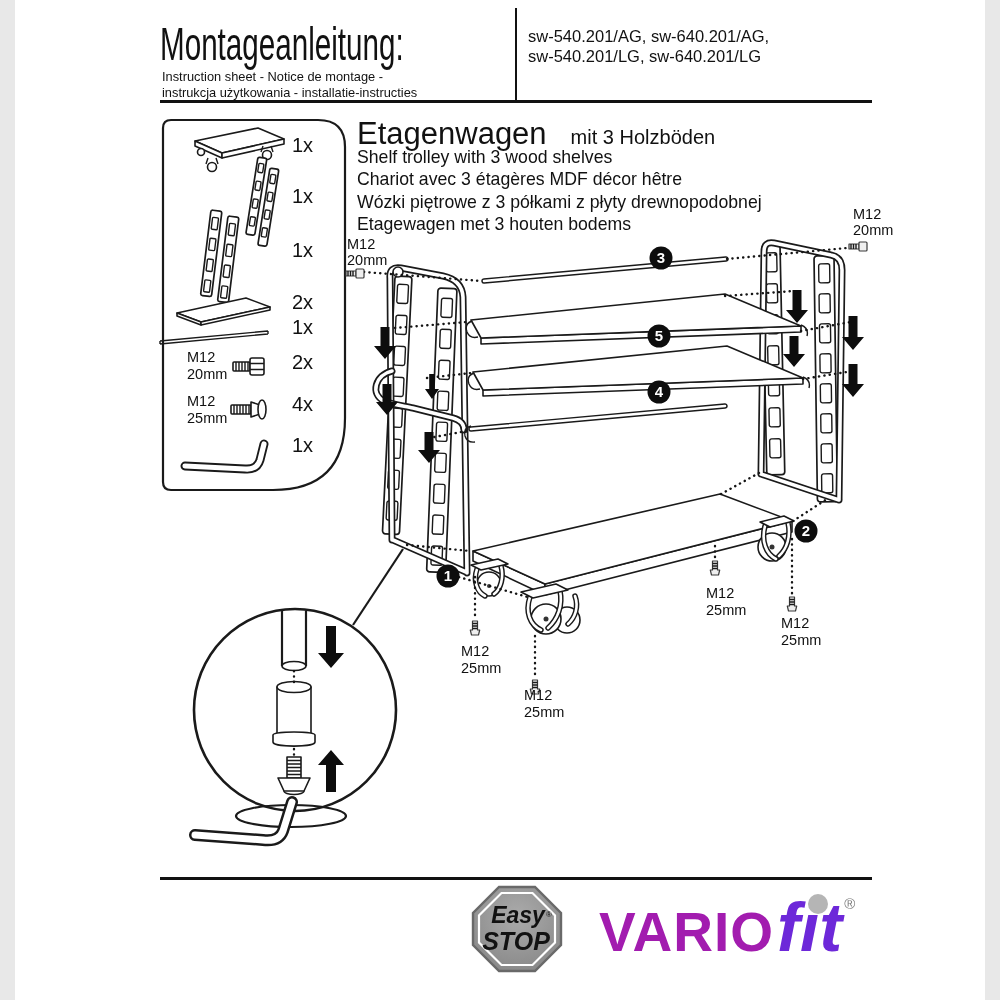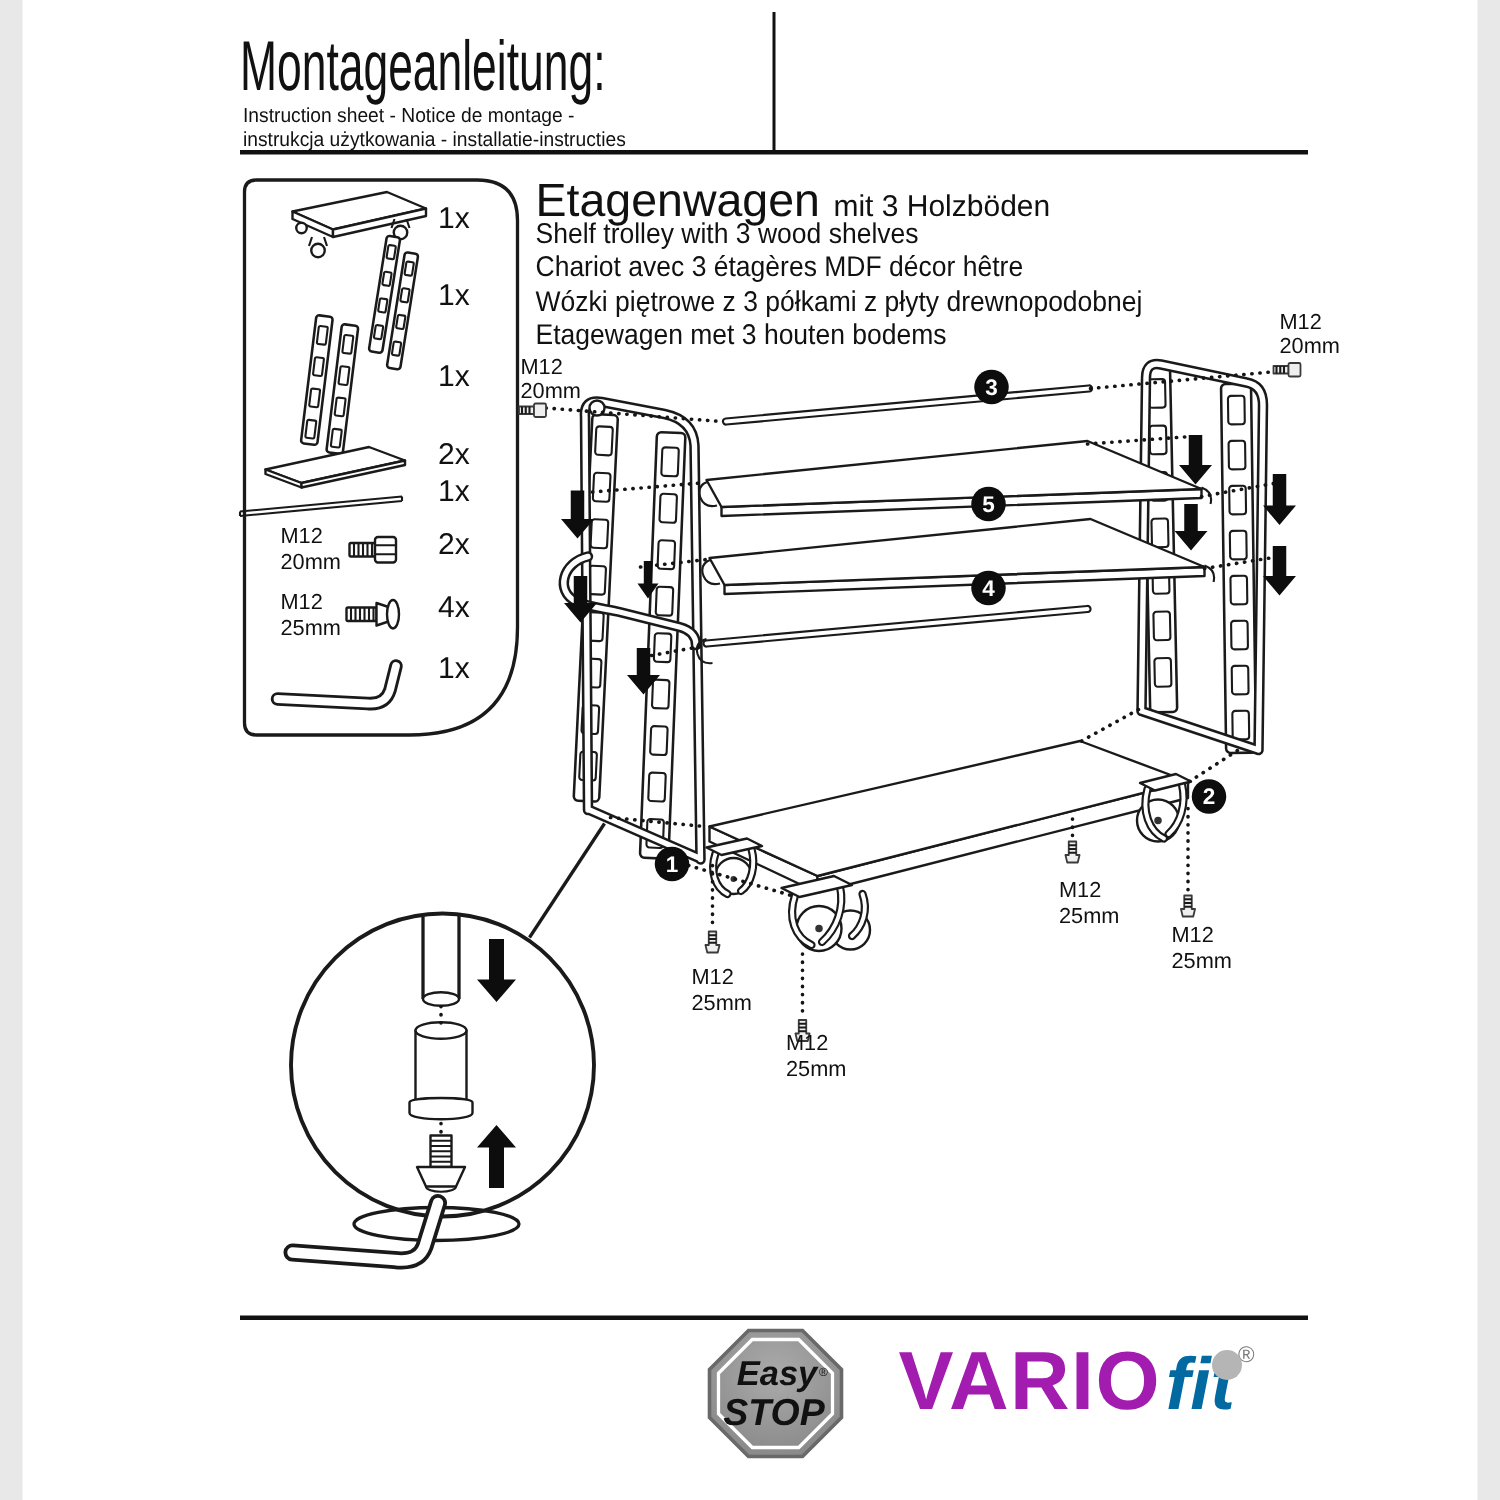--- a/index.html
+++ b/index.html
@@ -6,21 +6,21 @@
   .page{position:relative;width:970px;height:1000px;background:#fff;
         font-family:"Liberation Sans","DejaVu Sans",sans-serif;color:#111;overflow:hidden;margin:0 auto}
   .abs{position:absolute}
   .hdr-title{left:145px;top:16px;font-size:47px;white-space:nowrap;
              transform:scaleX(.63);transform-origin:0 0;letter-spacing:0}
   .hdr-sub{left:147px;font-size:13.5px;transform:scaleX(.95);transform-origin:0 0;white-space:nowrap}
   .hdr-codes{left:513px;top:27px;font-size:16.5px;line-height:19.5px;white-space:nowrap}
   .vdiv{left:500px;top:8px;width:2px;height:93px;background:#111}
   .hrule{left:145px;top:100px;width:712px;height:3px;background:#111}
   .frule{left:145px;top:877px;width:712px;height:3px;background:#111}
-  .prod{left:342px;top:116px;display:flex;align-items:baseline;gap:9px;white-space:nowrap}
+  .prod{left:342px;top:116px;display:flex;align-items:baseline;gap:24px;white-space:nowrap}
   .prod-t{font-size:31px}
   .prod-s{font-size:20px}
   .prod-subs{left:342px;top:146px;font-size:19px;line-height:22.4px;white-space:nowrap;
              transform:scaleX(.93);transform-origin:0 0}
   svg text{font-family:"Liberation Sans","DejaVu Sans",sans-serif;fill:#111}
   .qty{font-size:20px}
   .lbl{font-size:14.5px}
   .step{font-size:15px;font-weight:bold;fill:#fff}
   .face{fill:#fff;stroke:#1a1a1a;stroke-width:1.6;stroke-linejoin:round}
   .strip{fill:#fff;stroke:#1a1a1a;stroke-width:1.7}
@@ -33,35 +33,37 @@
   .tubeW2{fill:none;stroke:#fff;stroke-width:2.6;stroke-linecap:round}
   .tubeB3{fill:none;stroke:#1a1a1a;stroke-width:12;stroke-linecap:round;stroke-linejoin:round}
   .tubeW3{fill:none;stroke:#fff;stroke-width:7;stroke-linecap:round;stroke-linejoin:round}
   .tubeB4{fill:none;stroke:#1a1a1a;stroke-width:9;stroke-linecap:round;stroke-linejoin:round}
   .tubeW4{fill:none;stroke:#fff;stroke-width:5.2;stroke-linecap:round;stroke-linejoin:round}
   .dot{fill:none;stroke:#151515;stroke-width:2.4;stroke-dasharray:0.2 5.2;stroke-linecap:round}
   .arr{fill:#0d0d0d;stroke:none}
   .screw{fill:#efefef;stroke:#3a3a3a;stroke-width:1.2;stroke-linejoin:round}
   .brand{left:584px;top:893px;display:flex;align-items:baseline}
   .brand-vario{font-size:55px;font-weight:700;color:#a21caf;letter-spacing:1px;line-height:1}
-  .brand-fit{font-size:49px;font-weight:700;font-style:italic;color:#0369a1;line-height:1;
+  .brand-fit{font-size:69px;font-weight:700;font-style:italic;color:#6d28d9;line-height:1;
              margin-left:3px;position:relative}
   .brand-dot{position:absolute;left:31px;top:1px;width:20px;height:20px;border-radius:50%;background:#b5b5b5}
   .brand-reg{font-size:15px;color:#7c7c7c;align-self:flex-start;margin-top:2px;margin-left:2px}
 </style>
 </head>
 <body>
 
 <div class="page">
 
   <div class="abs hdr-title">Montageanleitung:</div>
   <div class="abs hdr-sub" style="top:69px">Instruction sheet - Notice de montage -</div>
   <div class="abs hdr-sub" style="top:85px">instrukcja użytkowania - installatie-instructies</div>
   <div class="abs vdiv"></div>
   <div class="abs hdr-codes">
+    <div>sw-540.201/AG, sw-640.201/AG,</div>
+    <div>sw-540.201/LG, sw-640.201/LG</div>
   </div>
   <div class="abs hrule"></div>
 
   <div class="abs prod">
     <span class="prod-t">Etagenwagen</span>
     <span class="prod-s">mit 3 Holzböden</span>
   </div>
   <div class="abs prod-subs">
     <div>Shelf trolley with 3 wood shelves</div>
     <div>Chariot avec 3 étagères MDF décor hêtre</div>

